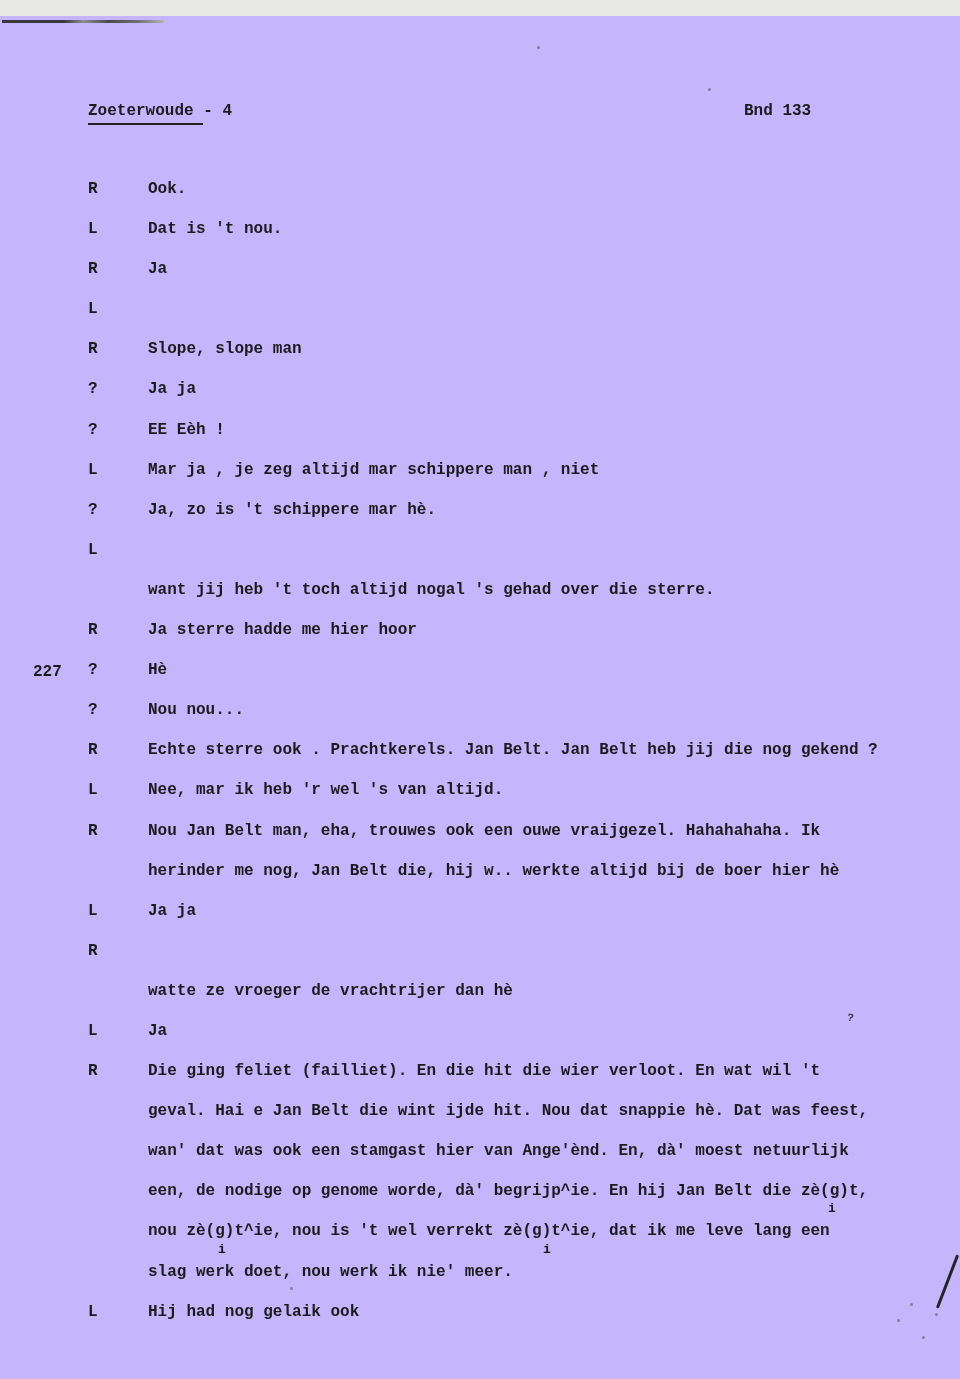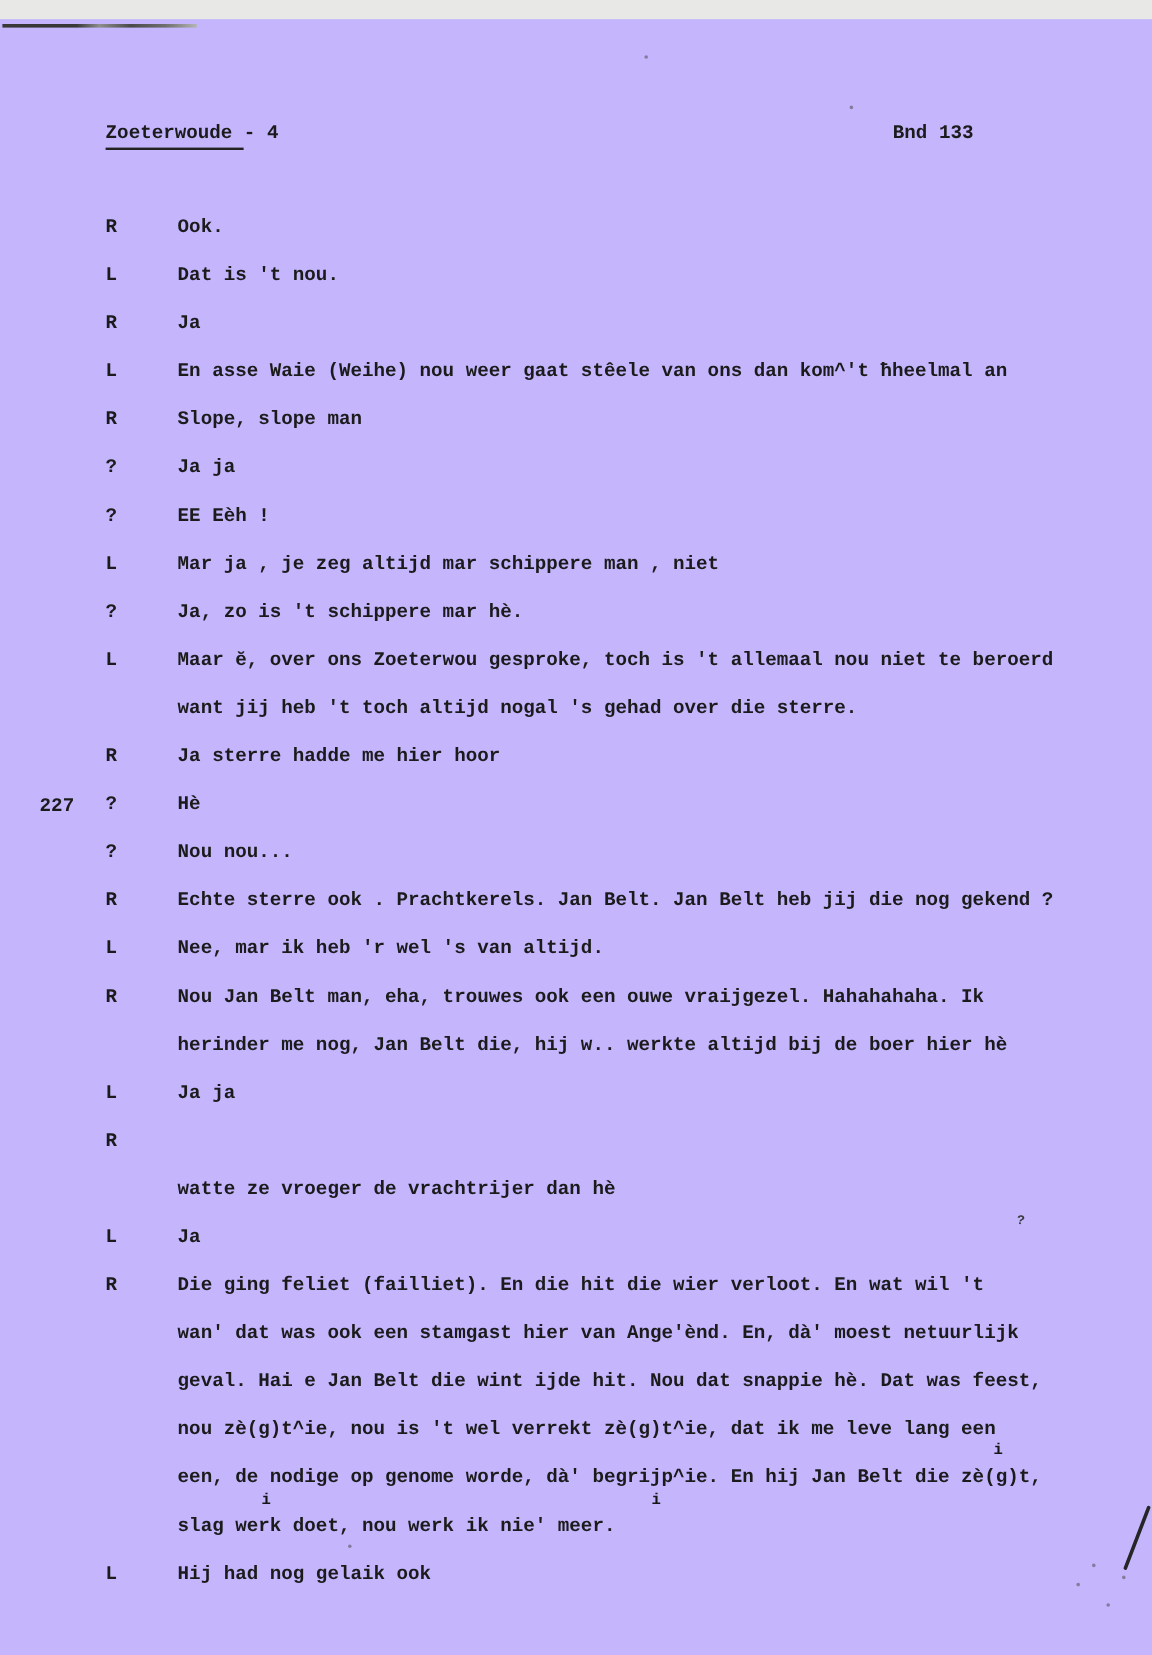--- a/index.html
+++ b/index.html
@@ -54,21 +54,20 @@
       <span class="line">Dat is 't nou.</span>
     </div>
       <div class="row">
       
       <span class="speaker">R</span>
       <span class="line">Ja</span>
     </div>
       <div class="row">
       
       <span class="speaker">L</span>
-      <span class="line">En asse Waie (Weihe) nou weer gaat stêele van ons dan kom^'t ħheelmal an</span>
     </div>
       <div class="row">
       
       <span class="speaker">R</span>
       <span class="line">Slope, slope man</span>
     </div>
       <div class="row">
       
       <span class="speaker">?</span>
       <span class="line">Ja ja</span>
@@ -84,21 +83,20 @@
       <span class="line">Mar ja , je zeg altijd mar schippere man , niet</span>
     </div>
       <div class="row">
       
       <span class="speaker">?</span>
       <span class="line">Ja, zo is 't schippere mar hè.</span>
     </div>
       <div class="row">
       
       <span class="speaker">L</span>
-      <span class="line">Maar ĕ, over ons Zoeterwou gesproke, toch is 't allemaal nou niet te beroerd</span>
     </div>
       <div class="row">
       
       <span class="speaker"></span>
       <span class="line">want jij heb 't toch altijd nogal 's gehad over die sterre.</span>
     </div>
       <div class="row">
       
       <span class="speaker">R</span>
       <span class="line">Ja sterre hadde me hier hoor</span>
@@ -153,36 +151,36 @@
       <span class="line">Ja</span>
     </div>
       <div class="row">
       
       <span class="speaker">R</span>
       <span class="line">Die ging feliet (failliet). En die hit die wier verloot. En wat wil 't</span>
     </div>
       <div class="row">
       
       <span class="speaker"></span>
+      <span class="line">geval. Hai e Jan Belt die wint ijde hit. Nou dat snappie hè. Dat was feest,</span>
+    </div>
+      <div class="row">
+      
+      <span class="speaker"></span>
       <span class="line">wan' dat was ook een stamgast hier van Ange'ènd. En, dà' moest netuurlijk</span>
     </div>
       <div class="row">
       
       <span class="speaker"></span>
-      <span class="line">geval. Hai e Jan Belt die wint ijde hit. Nou dat snappie hè. Dat was feest,</span>
+      <span class="line">een, de nodige op genome worde, dà' begrijp^ie. En hij Jan Belt die zè(g)t,</span>
     </div>
       <div class="row">
       
       <span class="speaker"></span>
       <span class="line">nou zè(g)t^ie, nou is 't wel verrekt zè(g)t^ie, dat ik me leve lang een</span>
-    </div>
-      <div class="row">
-      
-      <span class="speaker"></span>
-      <span class="line">een, de nodige op genome worde, dà' begrijp^ie. En hij Jan Belt die zè(g)t,</span>
     </div>
       <div class="row">
       
       <span class="speaker"></span>
       <span class="line">slag werk doet, nou werk ik nie' meer.</span>
     </div>
       <div class="row">
       
       <span class="speaker">L</span>
       <span class="line">Hij had nog gelaik ook</span>

